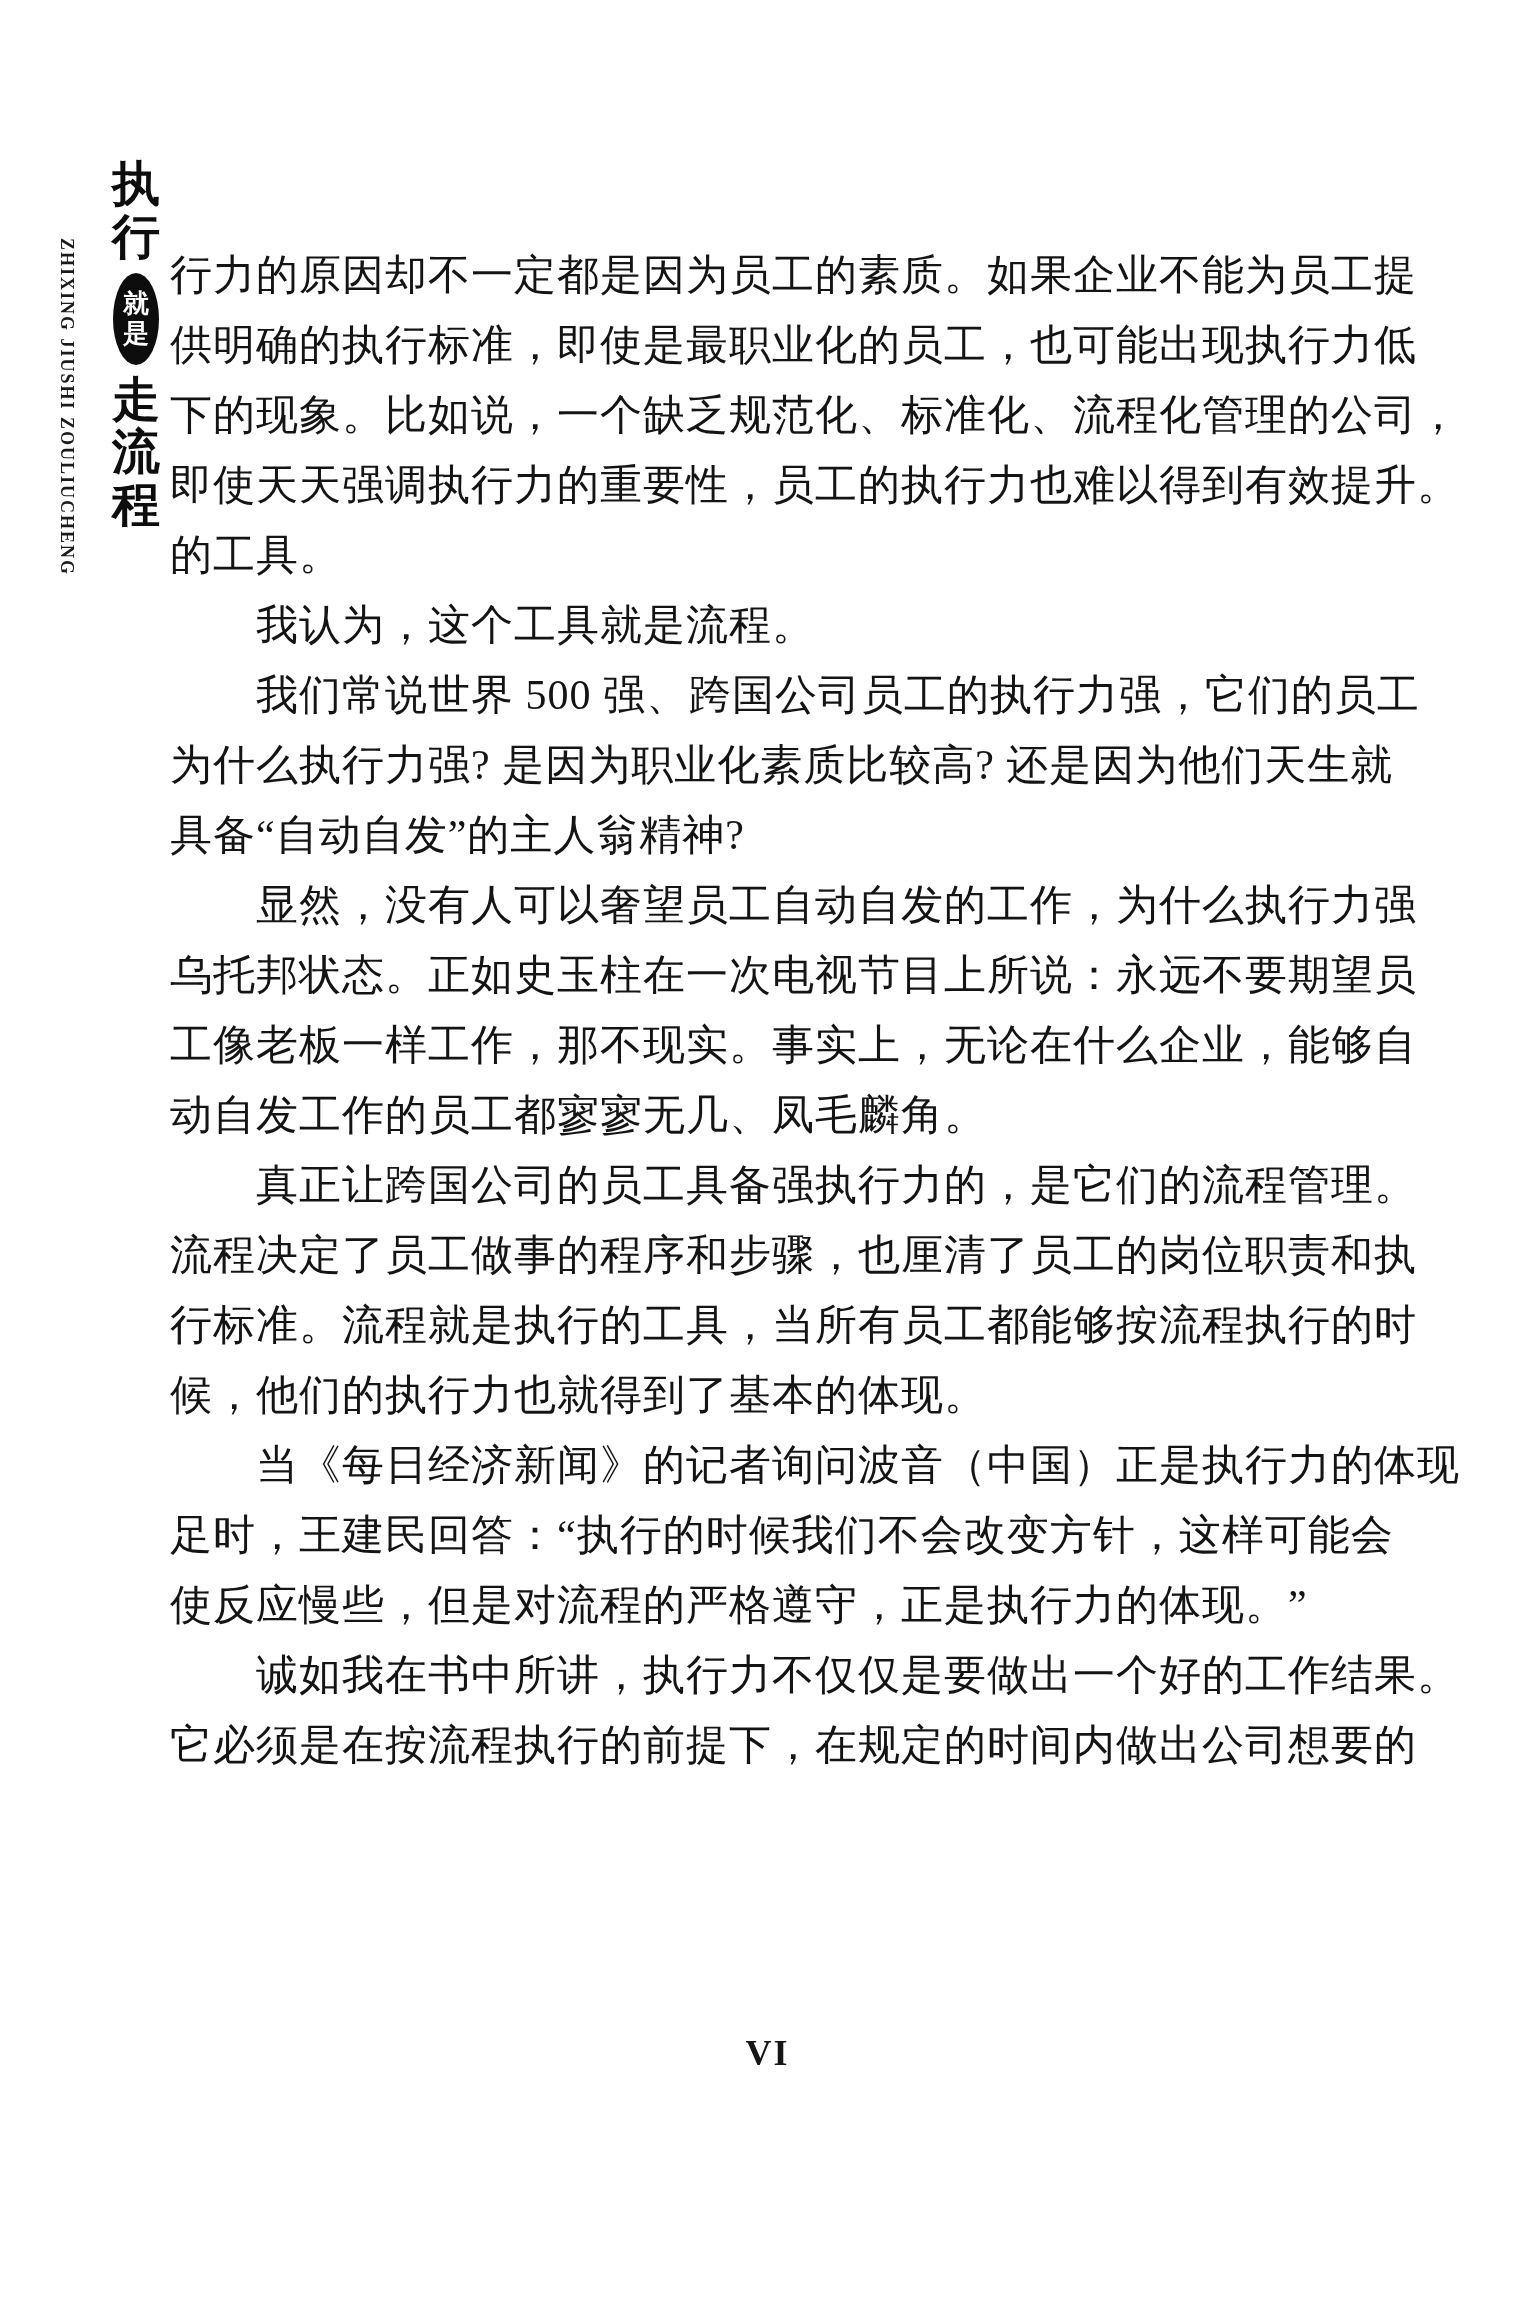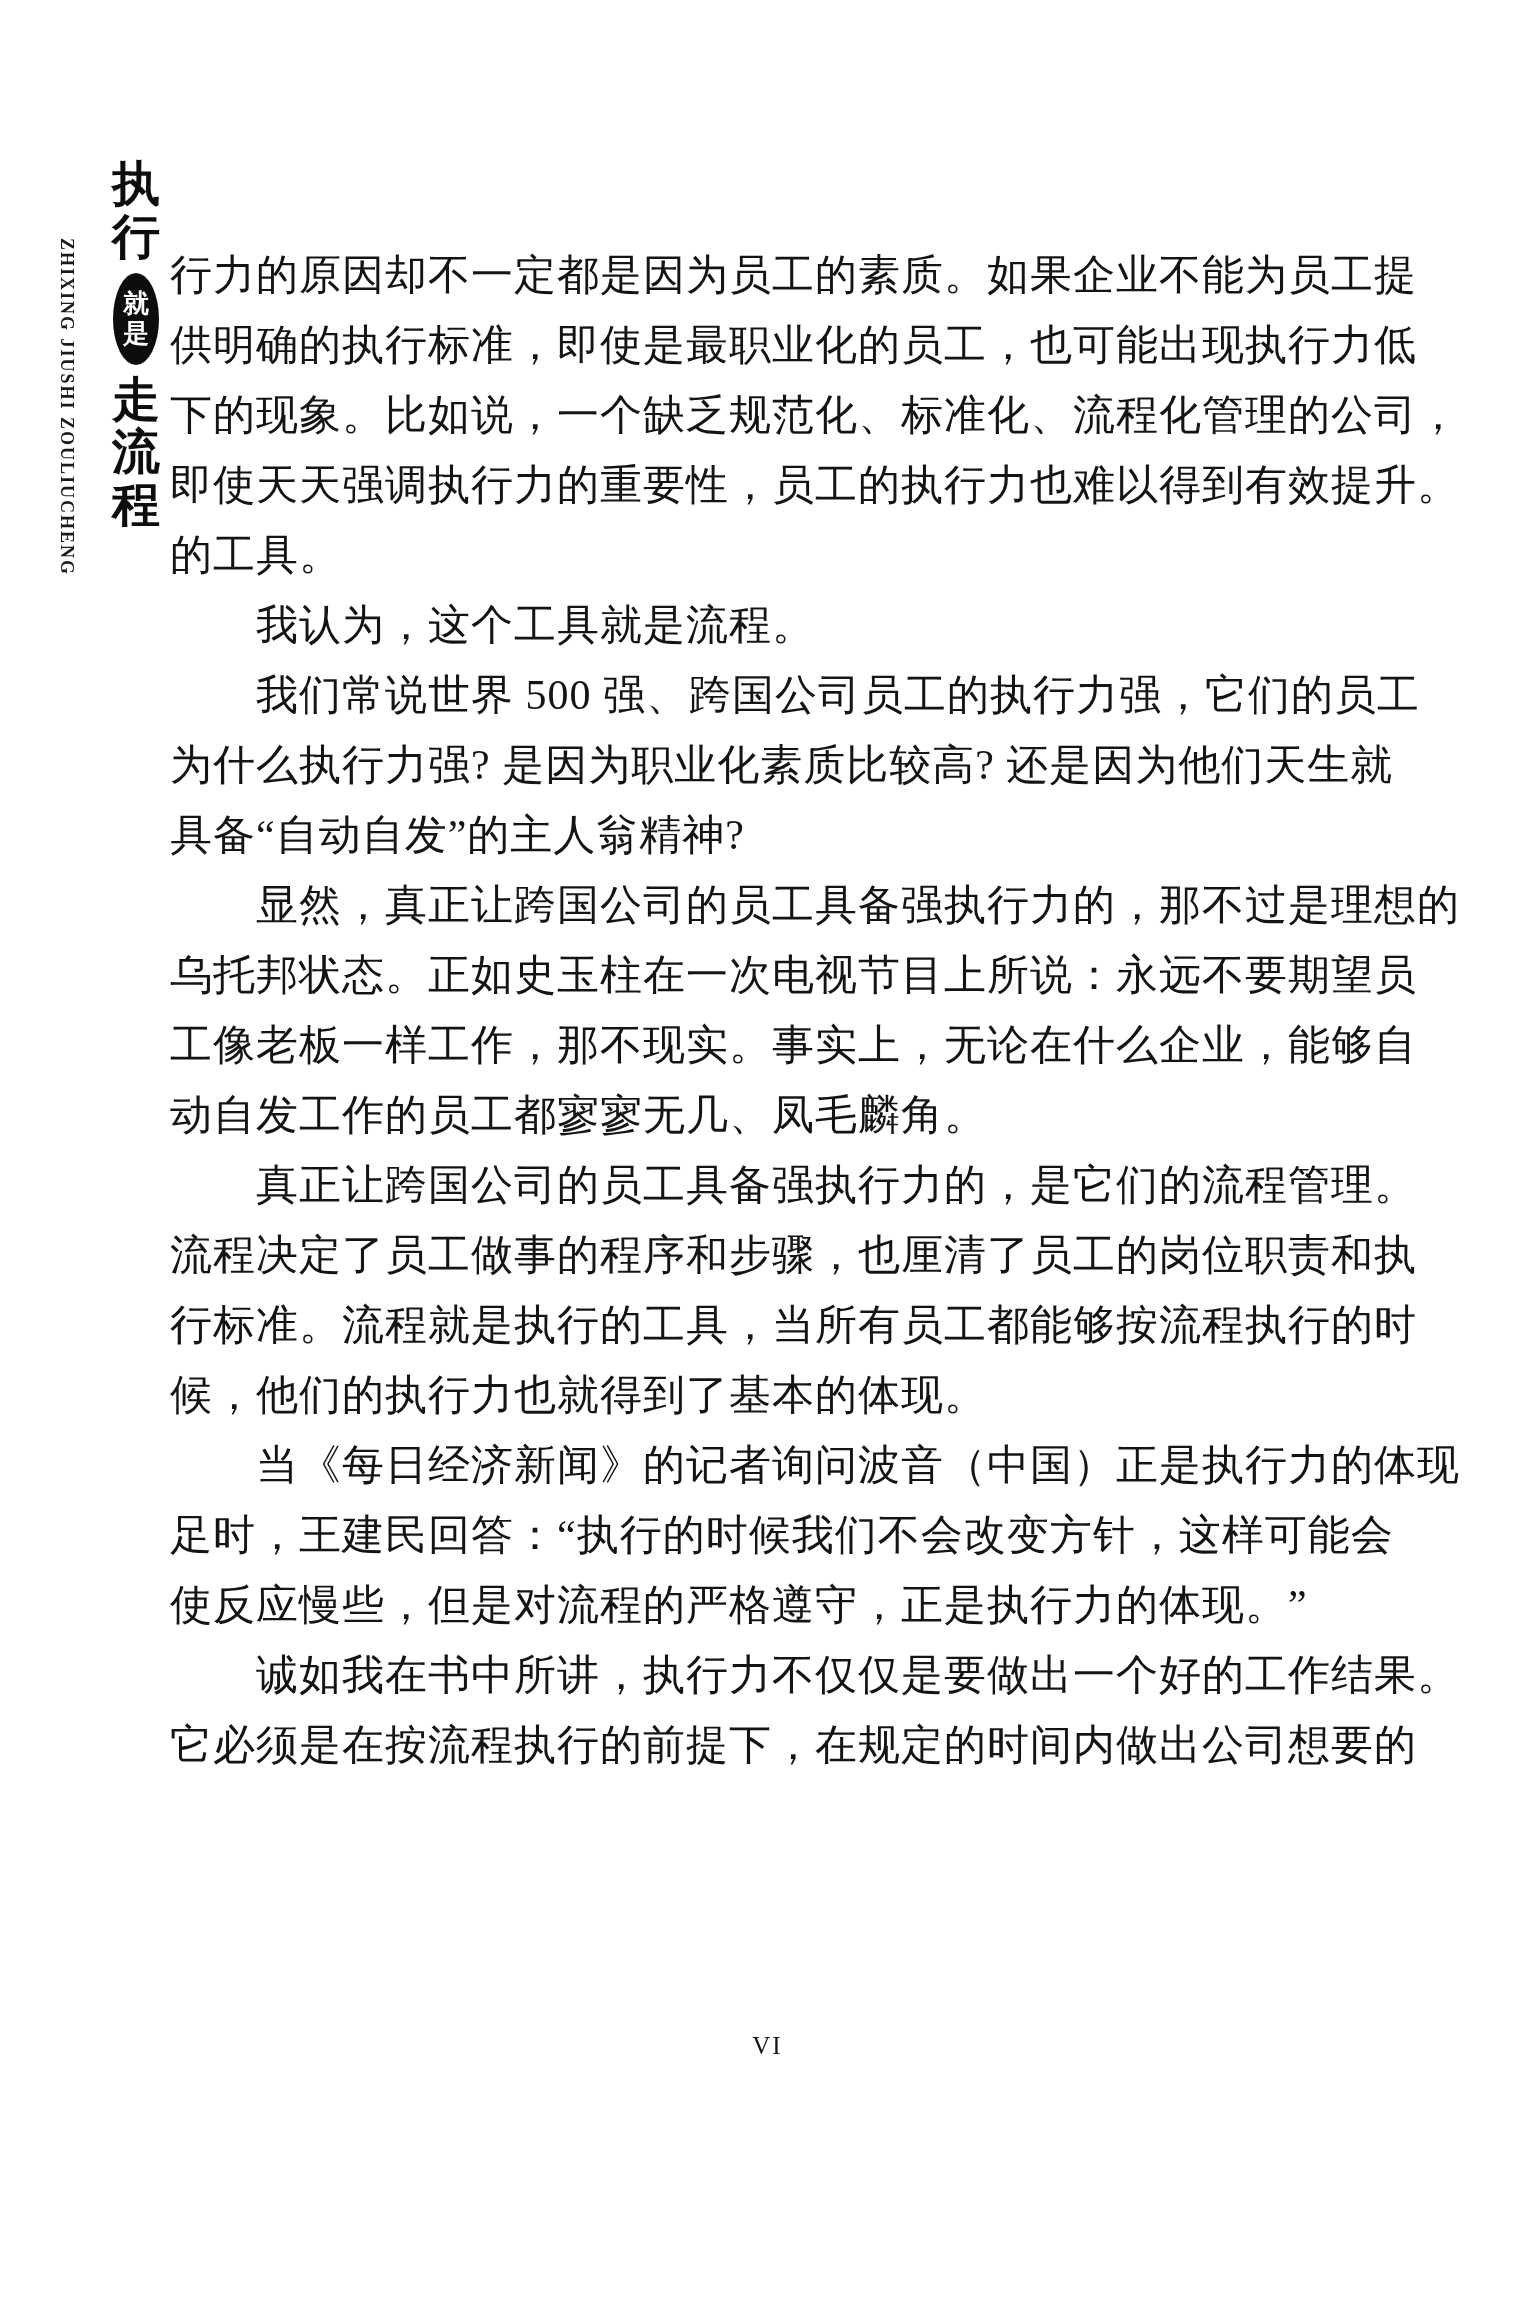--- a/index.html
+++ b/index.html
@@ -60,22 +60,22 @@
     line-height:70px;
     letter-spacing:1px;
     white-space:nowrap;
   }
   
   .pageno {
     position:absolute;
     left:0; top:2032px;
     width:1535px;
     text-align:center;
-    font-size:25px;
-    font-weight:normal;
+    font-size:36px;
+    font-weight:bold;
     letter-spacing:2px;
     color:#151515;
   }
 </style>
 </head>
 <body>
 
 <div class="page">
 
   <aside>
@@ -99,21 +99,21 @@
   <main class="body-text">
       <div class="line">行力的原因却不一定都是因为员工的素质。如果企业不能为员工提</div>
       <div class="line">供明确的执行标准，即使是最职业化的员工，也可能出现执行力低</div>
       <div class="line">下的现象。比如说，一个缺乏规范化、标准化、流程化管理的公司，</div>
       <div class="line">即使天天强调执行力的重要性，员工的执行力也难以得到有效提升。</div>
       <div class="line">的工具。</div>
       <div class="line">　　我认为，这个工具就是流程。</div>
       <div class="line">　　我们常说世界 500 强、跨国公司员工的执行力强，它们的员工</div>
       <div class="line">为什么执行力强? 是因为职业化素质比较高? 还是因为他们天生就</div>
       <div class="line">具备“自动自发”的主人翁精神?</div>
-      <div class="line">　　显然，真正让跨国公司的员工具备强执行力的，那不过是理想的</div>
+      <div class="line">　　显然，没有人可以奢望员工自动自发的工作，为什么执行力强</div>
       <div class="line">乌托邦状态。正如史玉柱在一次电视节目上所说：永远不要期望员</div>
       <div class="line">工像老板一样工作，那不现实。事实上，无论在什么企业，能够自</div>
       <div class="line">动自发工作的员工都寥寥无几、凤毛麟角。</div>
       <div class="line">　　真正让跨国公司的员工具备强执行力的，是它们的流程管理。</div>
       <div class="line">流程决定了员工做事的程序和步骤，也厘清了员工的岗位职责和执</div>
       <div class="line">行标准。流程就是执行的工具，当所有员工都能够按流程执行的时</div>
       <div class="line">候，他们的执行力也就得到了基本的体现。</div>
       <div class="line">　　当《每日经济新闻》的记者询问波音（中国）正是执行力的体现</div>
       <div class="line">足时，王建民回答：“执行的时候我们不会改变方针，这样可能会</div>
       <div class="line">使反应慢些，但是对流程的严格遵守，正是执行力的体现。”</div>

